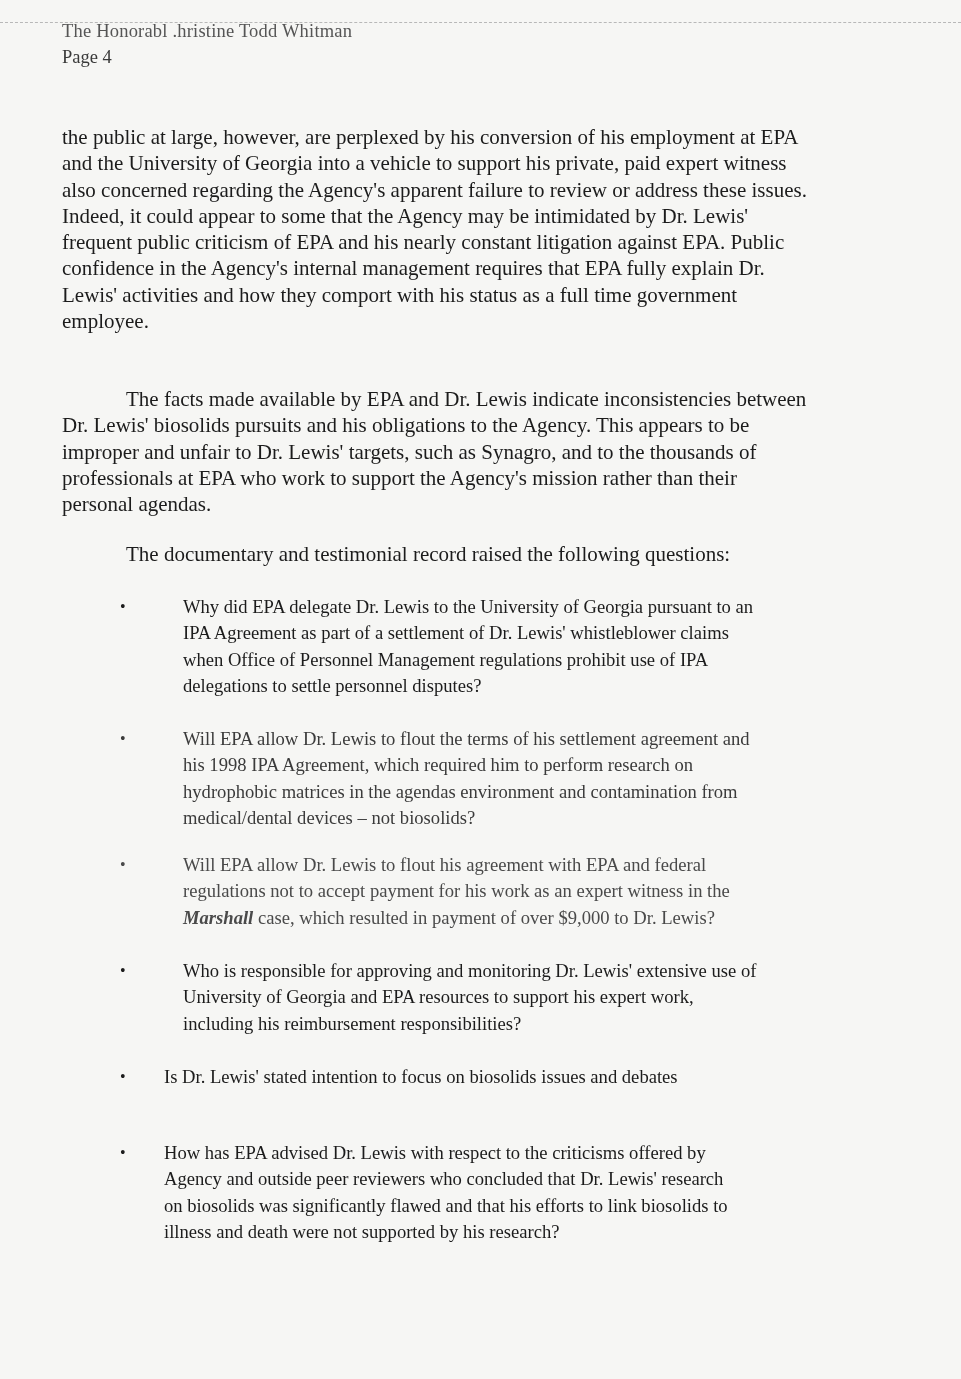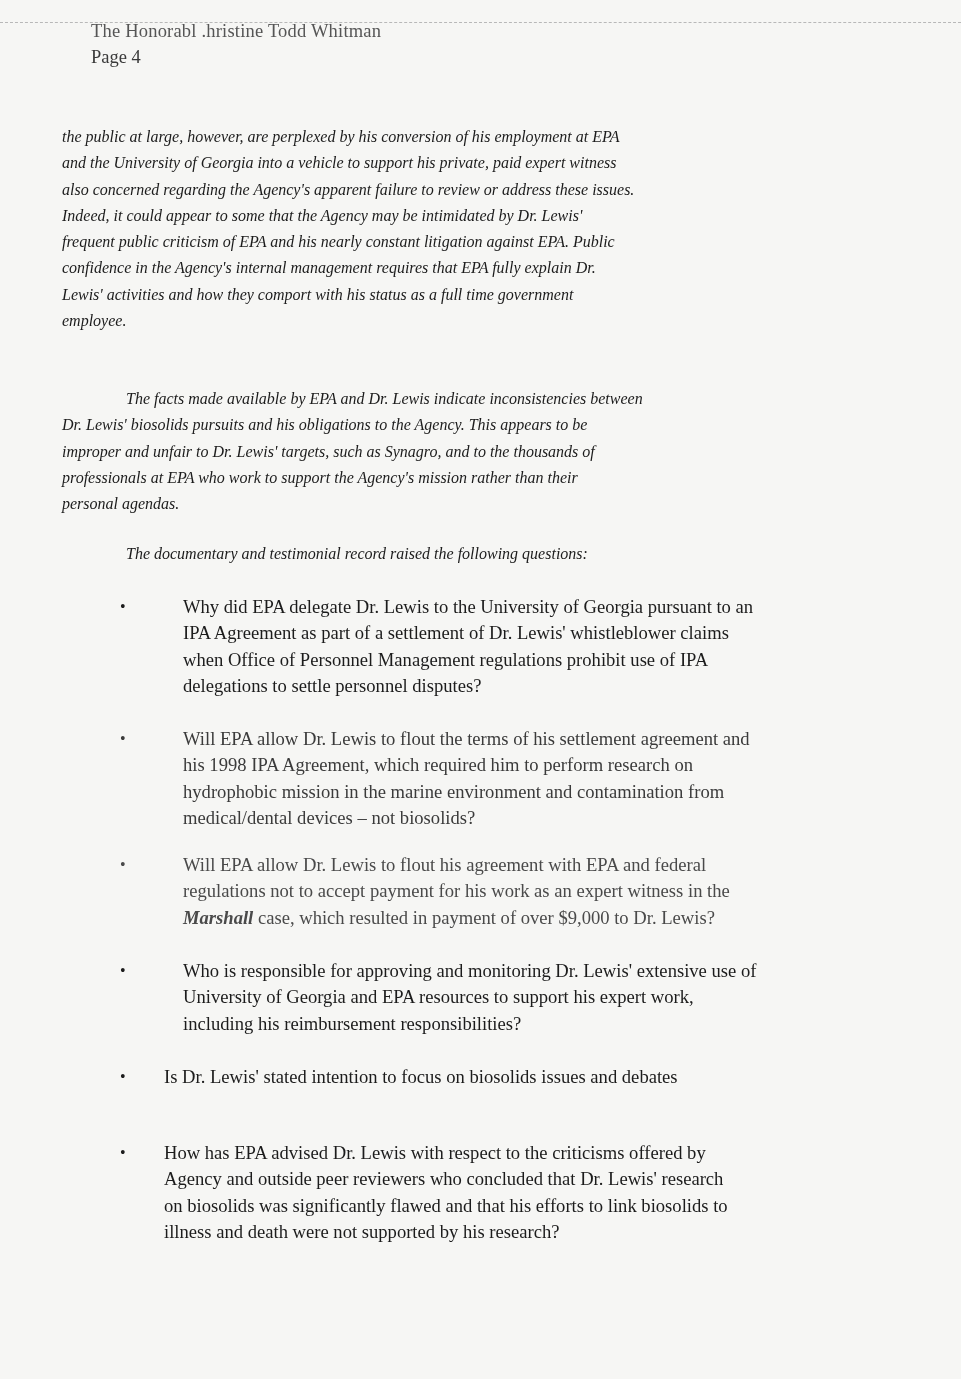--- a/index.html
+++ b/index.html
@@ -24,30 +24,29 @@
       border-top: 1px dashed #b8b8b8;
     }
     .header {
       position: absolute;
       left: 62px;
       top: 18px;
       font-size: 18.5px;
       line-height: 26px;
       color: #3a3a3a;
     }
-    .header div { white-space: nowrap; margin-left: 29px; }
+    .header div { white-space: nowrap; }
     .header .faded { color: #555; letter-spacing: 0.2px; }
     .para {
       position: absolute;
       left: 62px;
       width: 800px;
-      font-size: 16px;
+      font-size: 21px;
       line-height: 26.3px;
       margin: 0;
-      font-style: italic;
     }
     .para .line { display: block; white-space: nowrap; }
     .indent { padding-left: 64px; }
     .bullet-item {
       position: absolute;
       left: 120px;
       width: 760px;
       font-size: 18.6px;
       line-height: 26.3px;
     }
@@ -108,21 +107,21 @@
     <span class="line">when Office of Personnel Management regulations prohibit use of IPA</span>
     <span class="line">delegations to settle personnel disputes?</span>
   </div>
 </div>
 
 <div class="bullet-item light" style="top:726px;">
   <span class="dot">•</span>
   <div class="text">
     <span class="line">Will EPA allow Dr. Lewis to flout the terms of his settlement agreement and</span>
     <span class="line">his 1998 IPA Agreement, which required him to perform research on</span>
-    <span class="line">hydrophobic mission in the marine environment and contamination from</span>
+    <span class="line">hydrophobic matrices in the agendas environment and contamination from</span>
     <span class="line">medical/dental devices – not biosolids?</span>
   </div>
 </div>
 
 <div class="bullet-item fade" style="top:852px;">
   <span class="dot">•</span>
   <div class="text">
     <span class="line">Will EPA allow Dr. Lewis to flout his agreement with EPA and federal</span>
     <span class="line">regulations not to accept payment for his work as an expert witness in the</span>
     <span class="line"><em>Marshall</em><span> case, which resulted in payment of over $9,000 to Dr. Lewis?</span></span>

